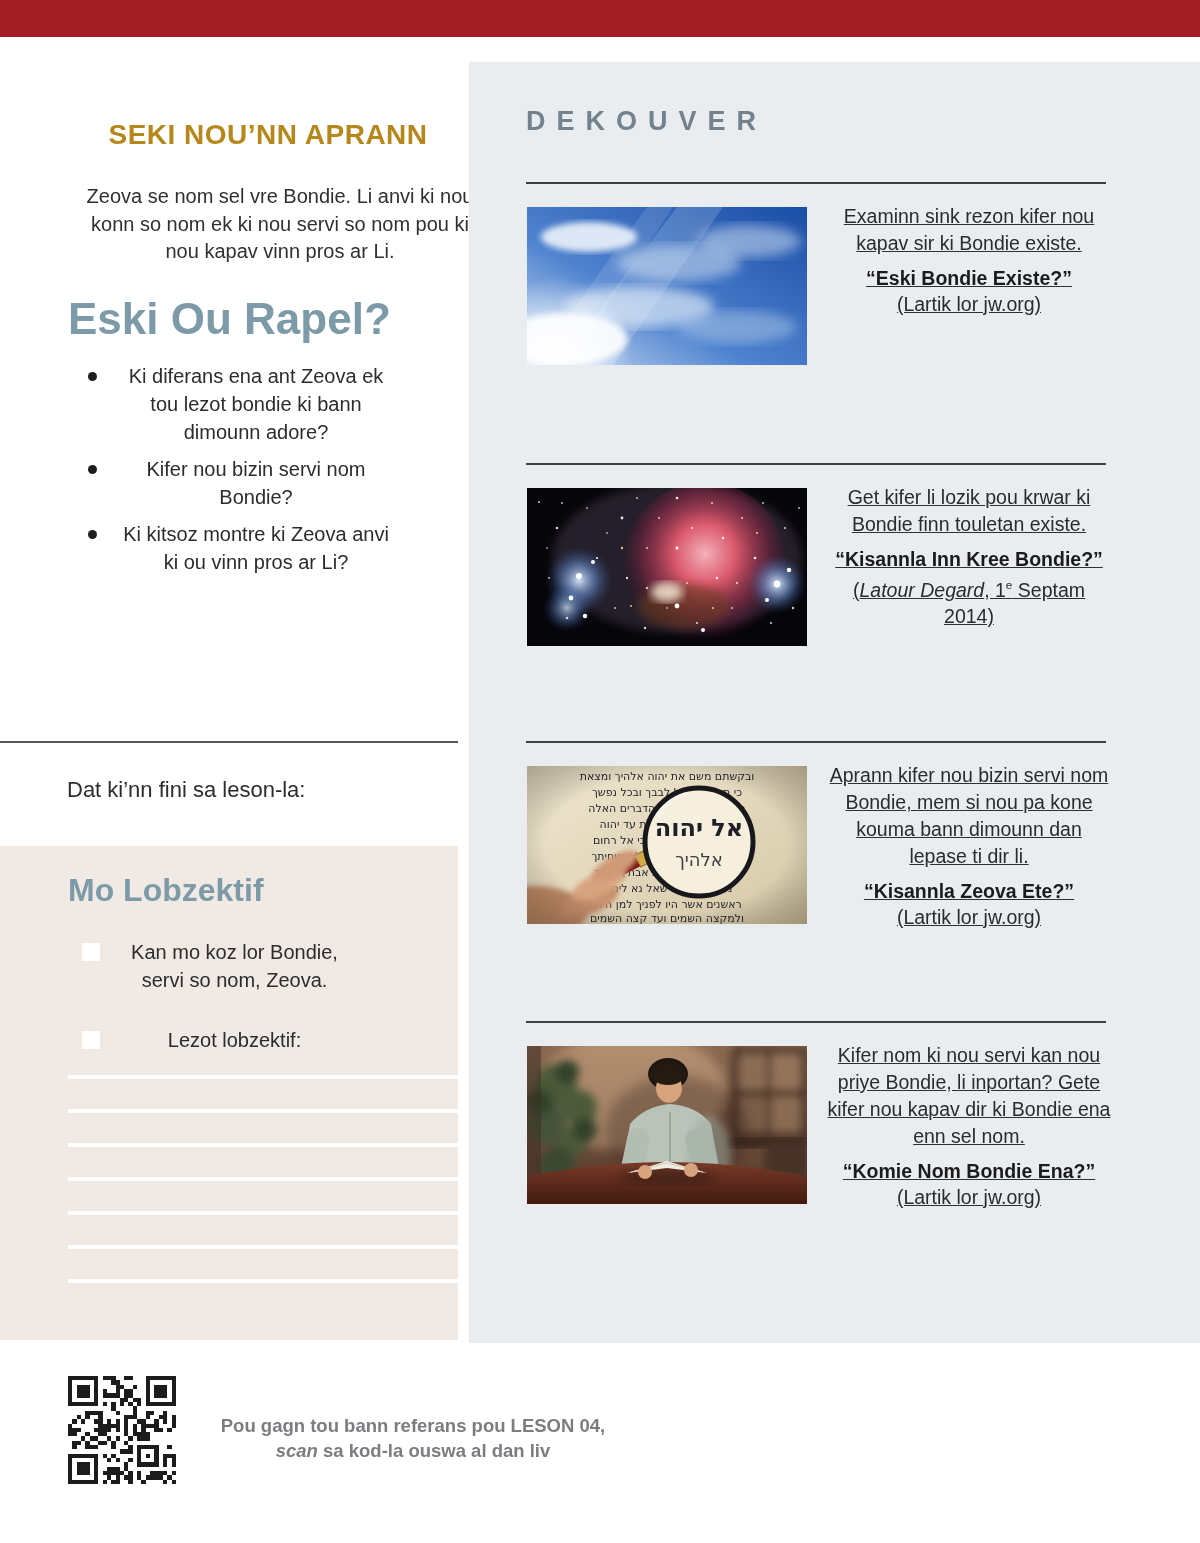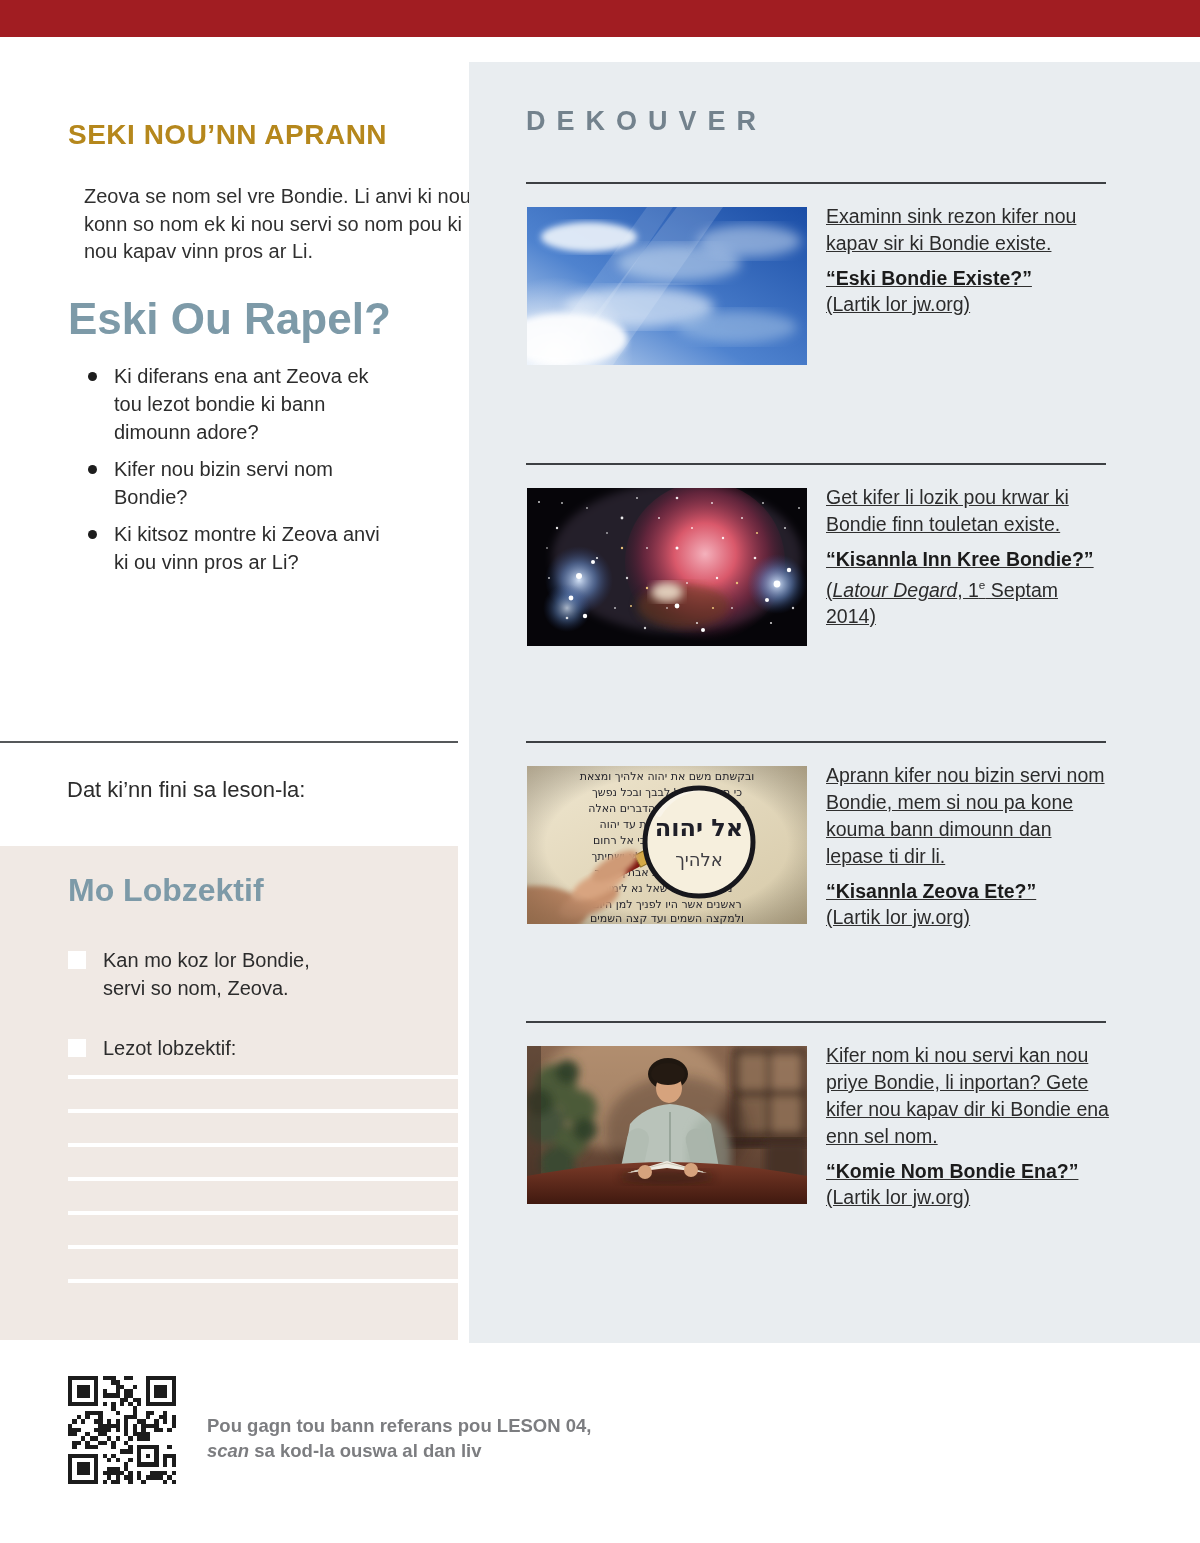--- a/index.html
+++ b/index.html
@@ -1,45 +1,45 @@
 <!DOCTYPE html>
 <html style="--topbar-red: #a11d22; --gold: #b5871c; --heading-bluegray: #7d9aa8; --dekouver-gray: #73828d; --panel-gray: #e9edf0; --panel-beige: #f0e9e4; --caption-gray: #7c7d80;"><head>
 <meta charset="utf-8">
 <style>
   html,body{margin:0;padding:0;background:#fff;}
   .page{position:relative;width:1200px;height:1543px;background:#fff;overflow:hidden;
-        font-family:"Liberation Sans",sans-serif;color:#303030;}
+        font-family:"Liberation Sans",sans-serif;color:#303030;text-align:center;}
 
   .topbar{position:absolute;left:0;top:0;width:1200px;height:37px;background:var(--topbar-red,#a11d22);}
 
   
   .left-title{position:absolute;left:68px;top:120px;width:400px;margin:0;
               font-size:28px;font-weight:bold;letter-spacing:.5px;color:var(--gold,#b5871c);line-height:1.1;}
   .intro{position:absolute;left:68px;top:167px;width:392px;margin:16px;
          font-size:20px;line-height:27.5px;color:#303030;}
   .recall-title{position:absolute;left:68px;top:294px;margin:0;
                 font-size:44px;font-weight:bold;color:var(--heading-bluegray,#7d9aa8);}
   .recall-list{position:absolute;left:88px;top:362px;width:310px;margin:0;padding:0;list-style:none;}
   .recall-list li{position:relative;padding-left:26px;margin:0 0 9px 0;font-size:20px;line-height:28px;color:#2c2c2c;}
   .dot{position:absolute;left:0;top:10px;width:9px;height:9px;border-radius:50%;background:#1d1d1d;}
   .hr-left{position:absolute;left:0;top:741px;width:458px;height:2px;background:#55585a;}
   .date-label{position:absolute;left:51px;top:761px;margin:16px;font-size:22px;color:#2c2c2c;}
 
   .beige-panel{position:absolute;left:0;top:846px;width:458px;height:494px;background:var(--panel-beige,#f0e9e4);}
   .obj-title{position:absolute;left:68px;top:26px;margin:0;font-size:32px;font-weight:bold;color:var(--heading-bluegray,#7d9aa8);}
-  .obj-row{position:absolute;left:68px;width:300px;margin-top:8px;}
+  .obj-row{position:absolute;left:82px;width:300px;}
   .obj-row .checkbox{position:absolute;left:0;top:5px;width:18px;height:18px;background:#ffffff;}
   .obj-row .obj-text{display:block;margin-left:35px;width:235px;font-size:20px;line-height:28px;color:#2c2c2c;}
   .row1{top:92px;}
   .row2{top:180px;}
   .wlines{position:absolute;left:68px;top:229px;width:390px;}
   .wline{width:390px;height:4px;background:#ffffff;margin-bottom:30px;}
 
   .qr{position:absolute;left:68px;top:1376px;width:108px;height:108px;shape-rendering:crispEdges;}
-  .qr-caption{position:absolute;left:207px;top:1414px;width:440px;
+  .qr-caption{position:absolute;left:193px;top:1414px;width:440px;
               font-size:18.5px;font-weight:bold;line-height:24.5px;color:var(--caption-gray,#7c7d80);}
   .it{font-style:italic;}
 
   
   .right-panel{position:absolute;left:469px;top:62px;width:770px;height:1281px;background:var(--panel-gray,#e9edf0);}
   .dekouver-title{position:absolute;left:57px;top:44px;margin:0;
                   font-size:27px;font-weight:bold;letter-spacing:11px;color:var(--dekouver-gray,#73828d);}
   .dsection{position:absolute;left:57px;width:582px;}
   .sec1{top:120px;} .sec2{top:401px;} .sec3{top:679px;} .sec4{top:959px;}
   .srule{position:absolute;left:0;top:0;width:580px;height:2px;background:#3d4043;}

